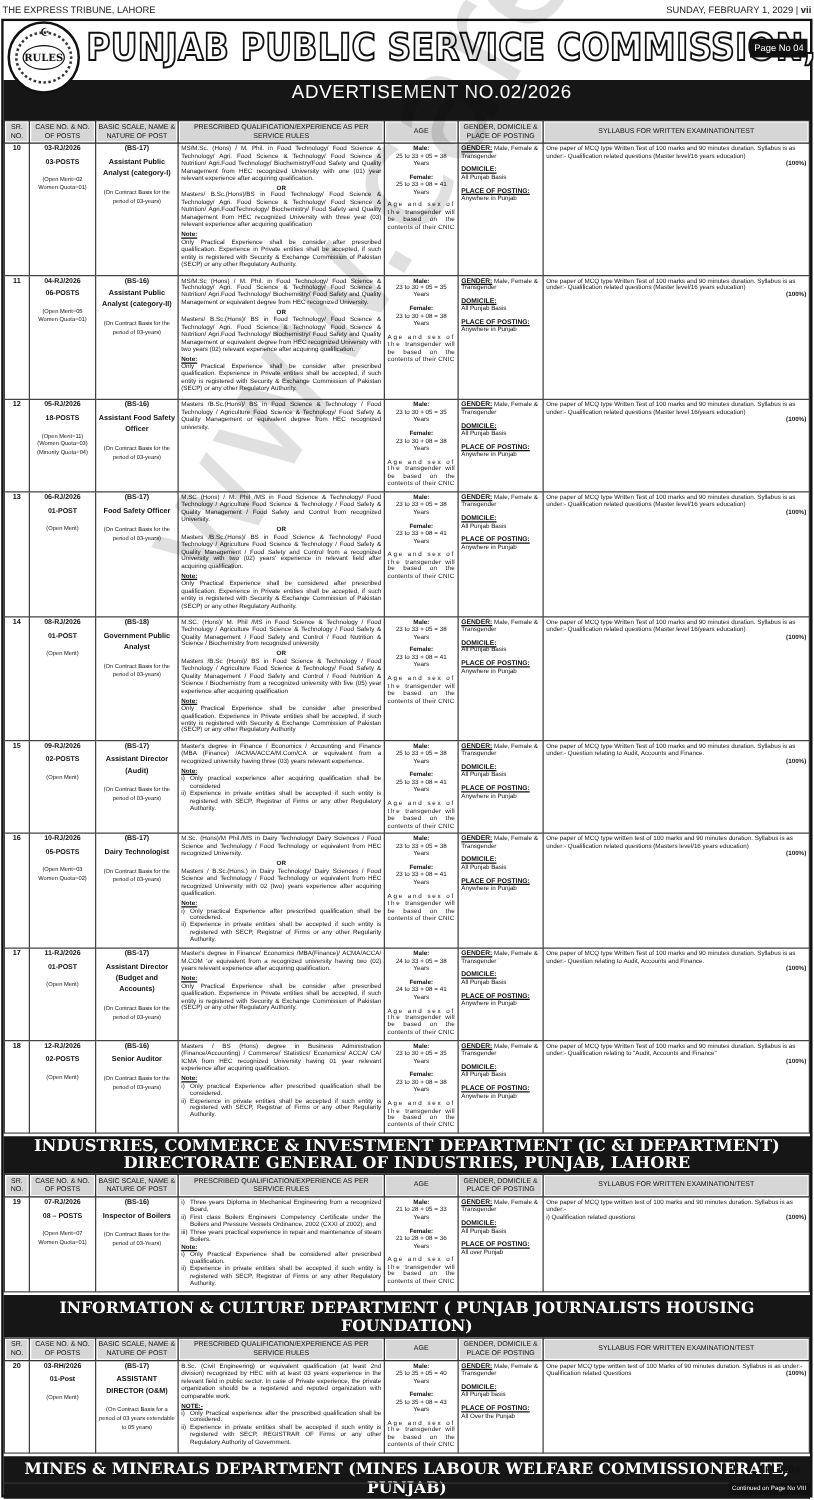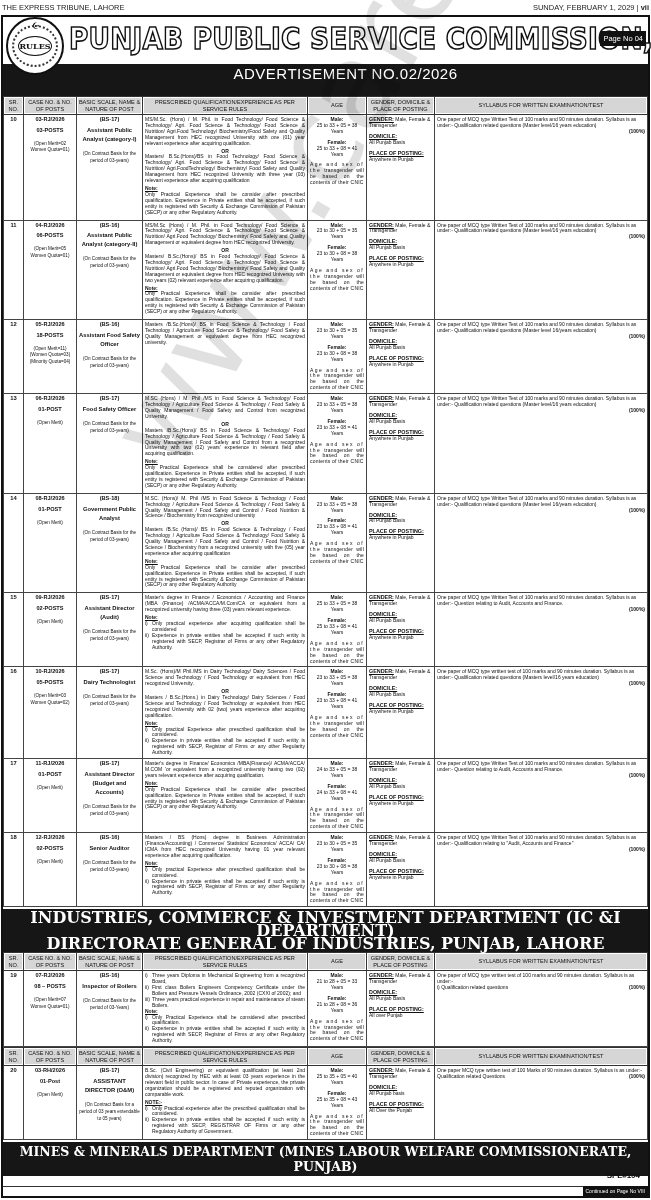--- a/index.html
+++ b/index.html
@@ -9,21 +9,21 @@
   .frame { position: absolute; left: 1px; top: 15px; width: 649px; height: 1183px; border: 2px solid #111; }
   .masthead { position: relative; height: 47px; background: #fff; }
   .logo { position: absolute; left: 3px; top: 0px; width: 58px; height: 58px; border-radius: 50%; border: 2px solid #111; background: #fff; z-index: 3; display: flex; align-items: center; justify-content: center; }
   .logo .inner { width: 34px; height: 20px; border-radius: 50%; border: 1px solid #111; font-size: 8px; font-weight: 700; display: flex; align-items: center; justify-content: center; font-family: "DejaVu Serif", serif; }
   .logo .moon { position: absolute; top: 2px; left: 24px; font-size: 9px; }
   .logo .wreath { position: absolute; width: 46px; height: 42px; border-radius: 50%; border: 2px dotted #333; top: 6px; left: 4px; }
   .title { position: absolute; left: 66px; top: 4px; font-family: "DejaVu Sans", sans-serif; font-weight: 700; font-size: 30px; letter-spacing: 0.2px; color: #fff; -webkit-text-stroke: 1.6px #111; white-space: nowrap; transform: scaleX(0.88); transform-origin: left center; }
   .pageno { position: absolute; right: 2px; top: 14px; background: #111; color: #fff; font-size: 7.5px; padding: 3px 3px; }
   .advert { height: 32px; background: #161616; color: #fff; text-align: center; font-size: 15px; letter-spacing: 0.5px; line-height: 20px; padding-left: 40px; }
   .dept { background: #161616; color: #fff; text-align: center; font-family: "DejaVu Serif", serif; font-weight: 700; font-size: 12.5px; line-height: 15px; padding: 2px 0; border-top: 2px solid #fff; }
-  .dept.two { font-size: 16px; line-height: 13px; }
+  .dept.two { font-size: 13px; line-height: 13px; }
   table { width: 100%; border-collapse: collapse; table-layout: fixed; }
   th { background: #d6d6d6; font-weight: 400; font-size: 5.6px; line-height: 6.5px; border: 1px solid #333; padding: 2px 1px; text-transform: uppercase; box-shadow: inset 0 0 0 1px #fff; }
   td { border: 1px solid #444; vertical-align: top; font-size: 5px; line-height: 5.9px; padding: 2px 2px; }
   td.sr { text-align: center; font-weight: 700; font-size: 5.8px; }
   td.case, td.post { text-align: center; }
   .case .no { font-weight: 700; font-size: 5.6px; display: block; margin-bottom: 5px; }
   .case .posts { font-weight: 700; font-size: 5.6px; display: block; margin-bottom: 7px; }
   .case .quota { font-size: 4.6px; display: block; line-height: 6.5px; }
   .post .bs { font-weight: 700; font-size: 5.6px; display: block; margin-bottom: 3px; }
   .post .name { font-weight: 700; font-size: 5.8px; line-height: 9px; display: block; margin-bottom: 6px; }
@@ -497,20 +497,21 @@
       <td class="syl">
               <p>One paper of MCQ type written test of 100 marks and 90 minutes duration. Syllabus is as under:-</p>
               <div class="row">
                 <span>i) Qualification related questions</span>
                 <b>(100%)</b>
               </div>
             </td>
           </tr>
         </tbody>
       </table>
+      <div class="dept">INFORMATION &amp; CULTURE DEPARTMENT ( PUNJAB JOURNALISTS HOUSING FOUNDATION)</div>
       <table>
         <colgroup>
           <col style="width:20px">
           <col style="width:53px">
           <col style="width:66px">
           <col style="width:165px">
           <col style="width:59px">
           <col style="width:68px">
           <col>
         </colgroup>

